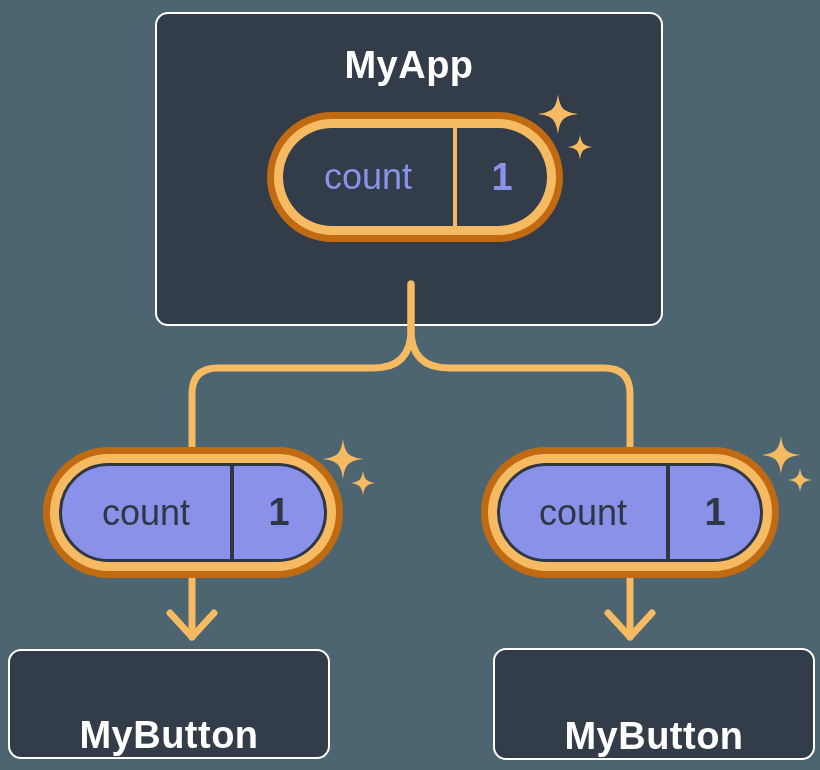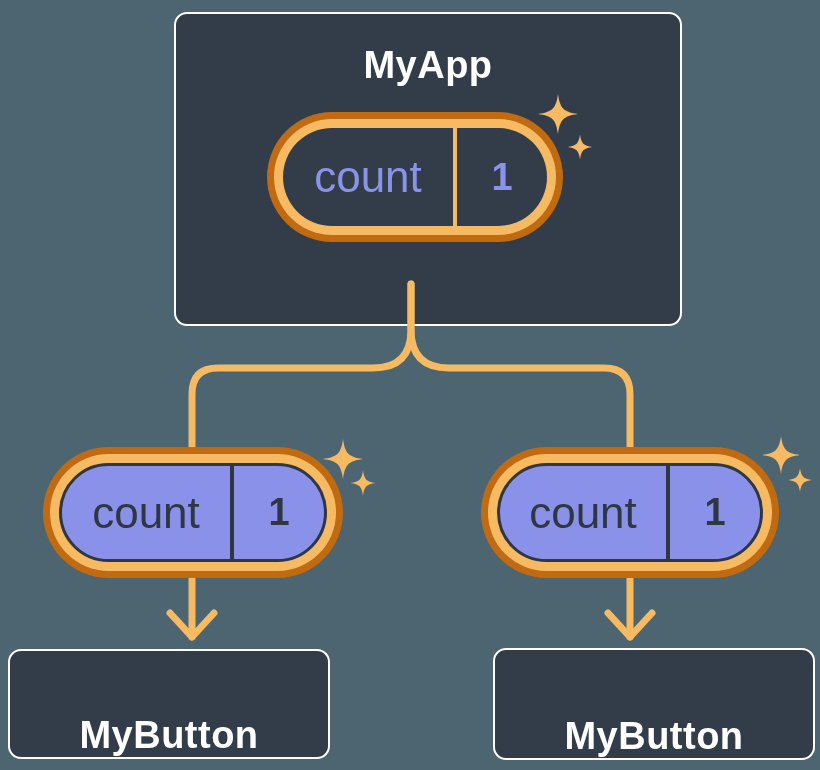--- a/index.html
+++ b/index.html
@@ -19,21 +19,21 @@
   .layer.sparkles { z-index:5; }
 
   .node {
     position:absolute; z-index:1;
     background:var(--node_bg);
     border:2px solid var(--node_border);
     border-radius:13px;
     display:flex; align-items:flex-end; justify-content:center;
   }
   .node-root { left:155px; top:12px; width:508px; height:314px;
-    align-items:flex-start;margin-left:19px; }
+    align-items:flex-start; }
   .node-title {
     color:var(--title_text); font-size:38px; font-weight:700; letter-spacing:.5px;
   }
   .node-root .node-title { margin-top:30px; }
   .node-leaf-1 { left:8px;  top:649px; width:322px; height:110px; }
   .node-leaf-2 { left:493px; top:648px; width:322px; height:112px; }
 
   .pill {
     position:absolute; z-index:3;
     background:var(--ring_outer); border-radius:999px; padding:7px;
@@ -43,21 +43,21 @@
     height:100%; border-radius:999px; overflow:hidden;
     display:flex; align-items:stretch;
   }
   .pill-state .pill-body { background:var(--node_bg); }
   .pill-prop  .pill-body { background:var(--pill_fill); border:3px solid var(--text_dark); }
   .pill-label-sec { flex:1; display:flex; align-items:center; justify-content:center; }
   .pill-value-sec { width:90px; display:flex; align-items:center; justify-content:center; }
   .pill-divider { width:4px; }
   .pill-state .pill-divider { background:var(--ring_inner); }
   .pill-prop  .pill-divider { background:var(--text_dark); }
-  .pill-label { font-size:44px; }
+  .pill-label { font-size:36px; }
   .pill-value { font-size:38px; font-weight:700; }
   .pill-state .pill-label, .pill-state .pill-value { color:var(--text_light); }
   .pill-prop  .pill-label, .pill-prop  .pill-value { color:var(--text_dark); }
 
   .pill-top   { left:267px; top:112px; width:296px; height:130px; }
   .pill-left  { left:43px;  top:447px; width:300px; height:131px; }
   .pill-right { left:481px; top:447px; width:298px; height:131px; }
 
   .conn { fill:none; stroke:var(--line); stroke-width:7; stroke-linecap:round; stroke-linejoin:round; }
   .sparkle { fill:var(--line); }

